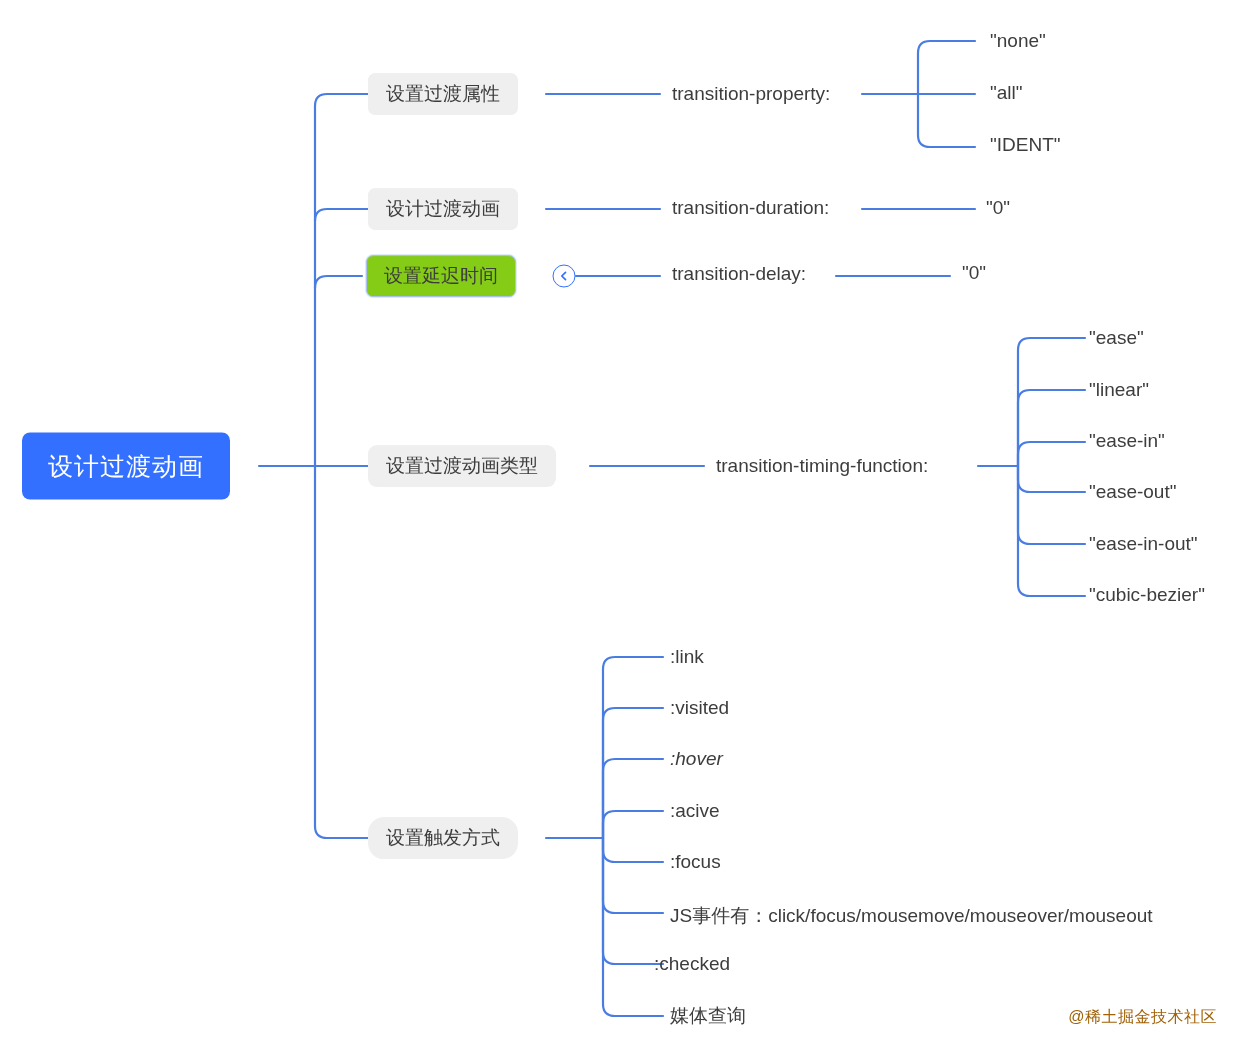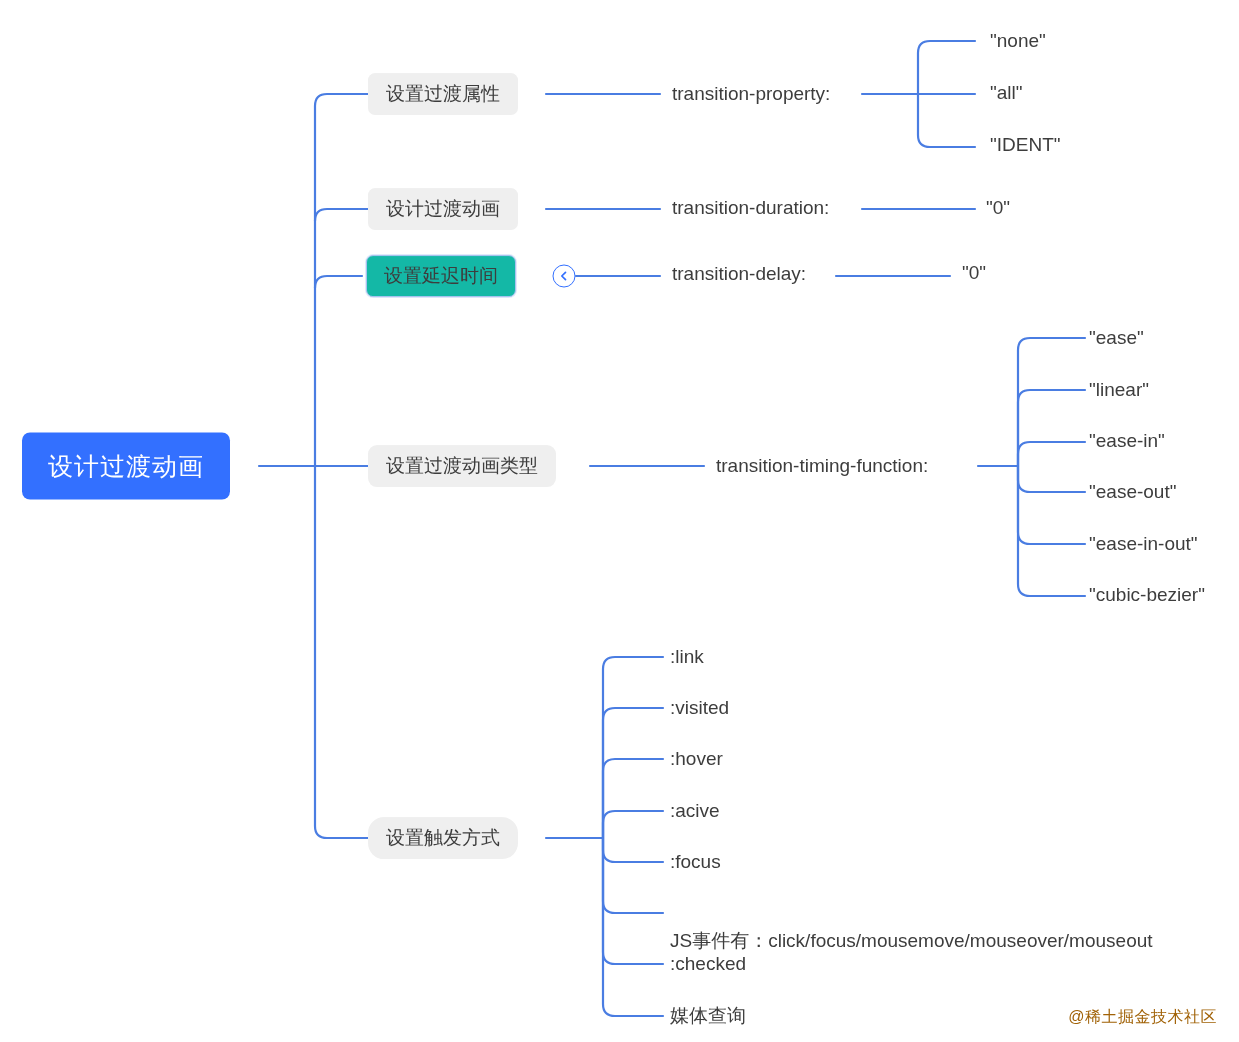--- a/index.html
+++ b/index.html
@@ -48,21 +48,21 @@
   .branch-node {
     background: #EFEFEF;
     color: #3D3D3D;
     border-radius: 7px;
     padding: 9px 17px;
     font-size: 19px;
     line-height: 1.15;
     border: 1.5px solid transparent;
   }
   .branch-node.selected {
-    background: #14b8a6;
+    background: #84cc16;
     border: 1.5px solid #A9C2F0;
     box-shadow: 0 0 0 1px rgba(169,194,240,.35);
   }
 
   .leaf-node {
     color: #3D3D3D;
     font-size: 19px;
     line-height: 1.2;
     padding: 2px 0;
   }
@@ -213,33 +213,33 @@
 
   <div class="node branch-node" style="left:368px; top:838px;border-radius:16px;">
     <span>设置触发方式</span>
   </div>
   <div class="node leaf-node" style="left:670px; top:657px;">
     <span>:link</span>
   </div>
   <div class="node leaf-node" style="left:670px; top:708px;">
     <span>:visited</span>
   </div>
-  <div class="node leaf-node" style="left:670px; top:759px;">
+  <div class="node leaf-node" style="left:670px; top:759px;font-style:italic;">
     <span>:hover</span>
   </div>
   <div class="node leaf-node" style="left:670px; top:811px;">
     <span>:acive</span>
   </div>
   <div class="node leaf-node" style="left:670px; top:862px;">
     <span>:focus</span>
   </div>
-  <div class="node leaf-node" style="left:670px; top:941px;">
+  <div class="node leaf-node" style="left:670px; top:916px;">
     <span>JS事件有：click/focus/mousemove/mouseover/mouseout</span>
   </div>
-  <div class="node leaf-node" style="left:670px; top:964px;">
+  <div class="node leaf-node" style="left:654px; top:964px;">
     <span>:checked</span>
   </div>
   <div class="node leaf-node" style="left:670px; top:1016px;">
     <span>媒体查询</span>
   </div>
 
   <div id="watermark">
     <span>@稀土掘金技术社区</span>
   </div>
 

